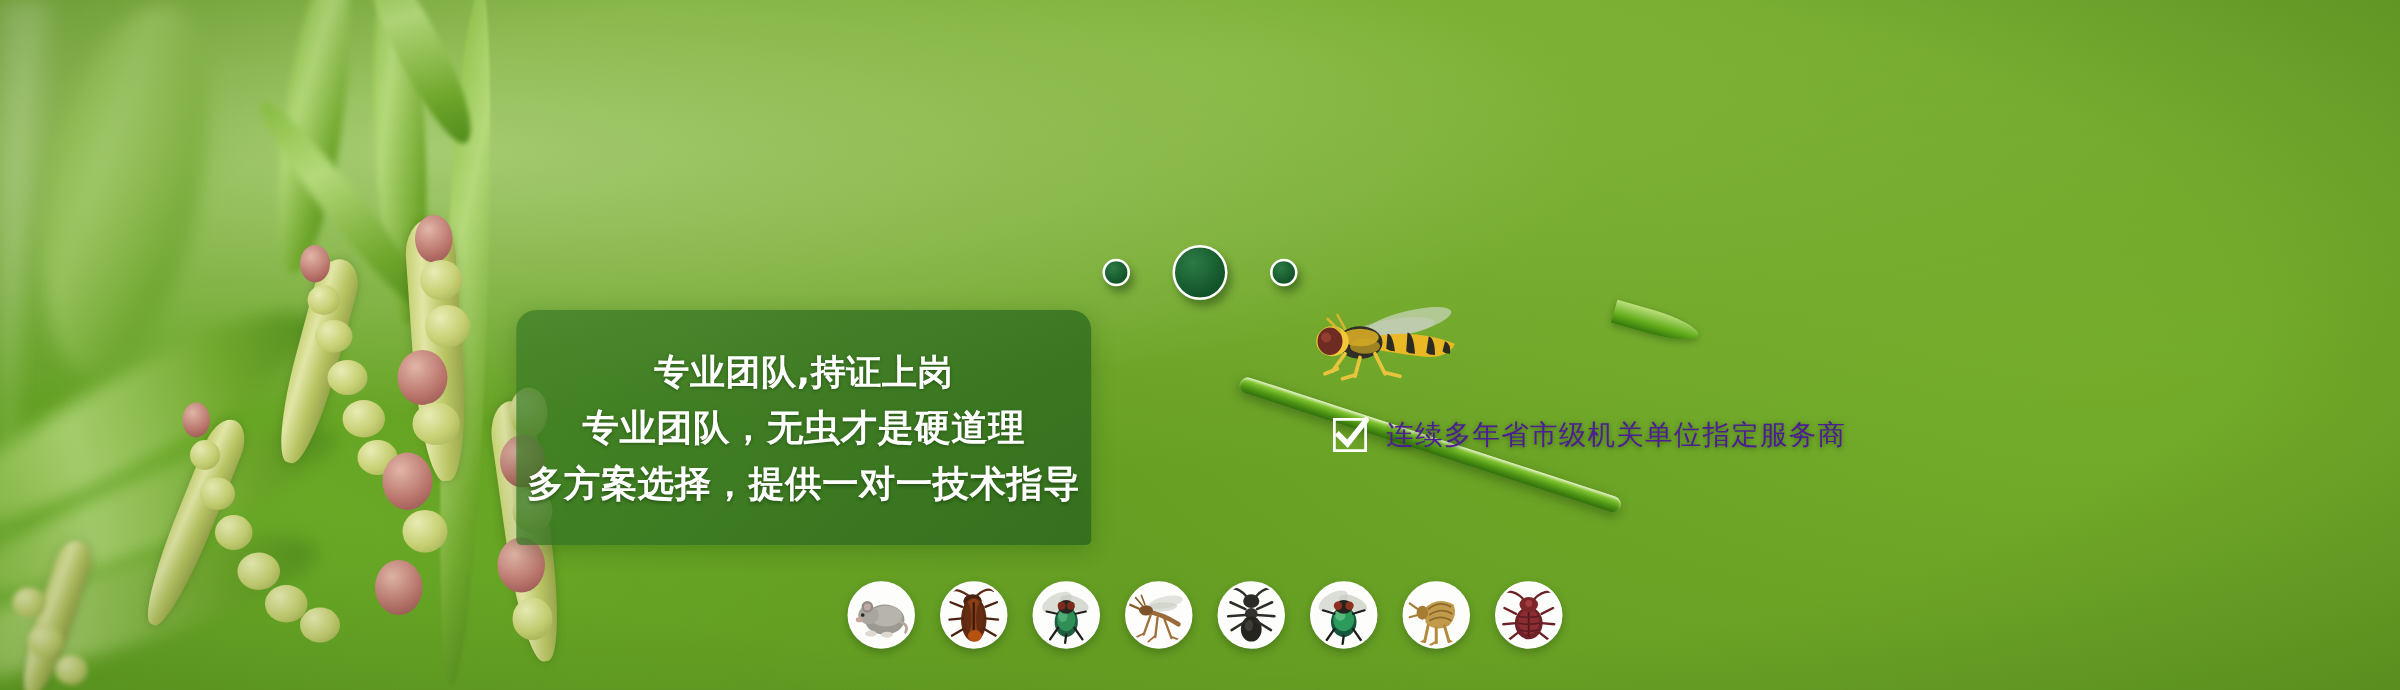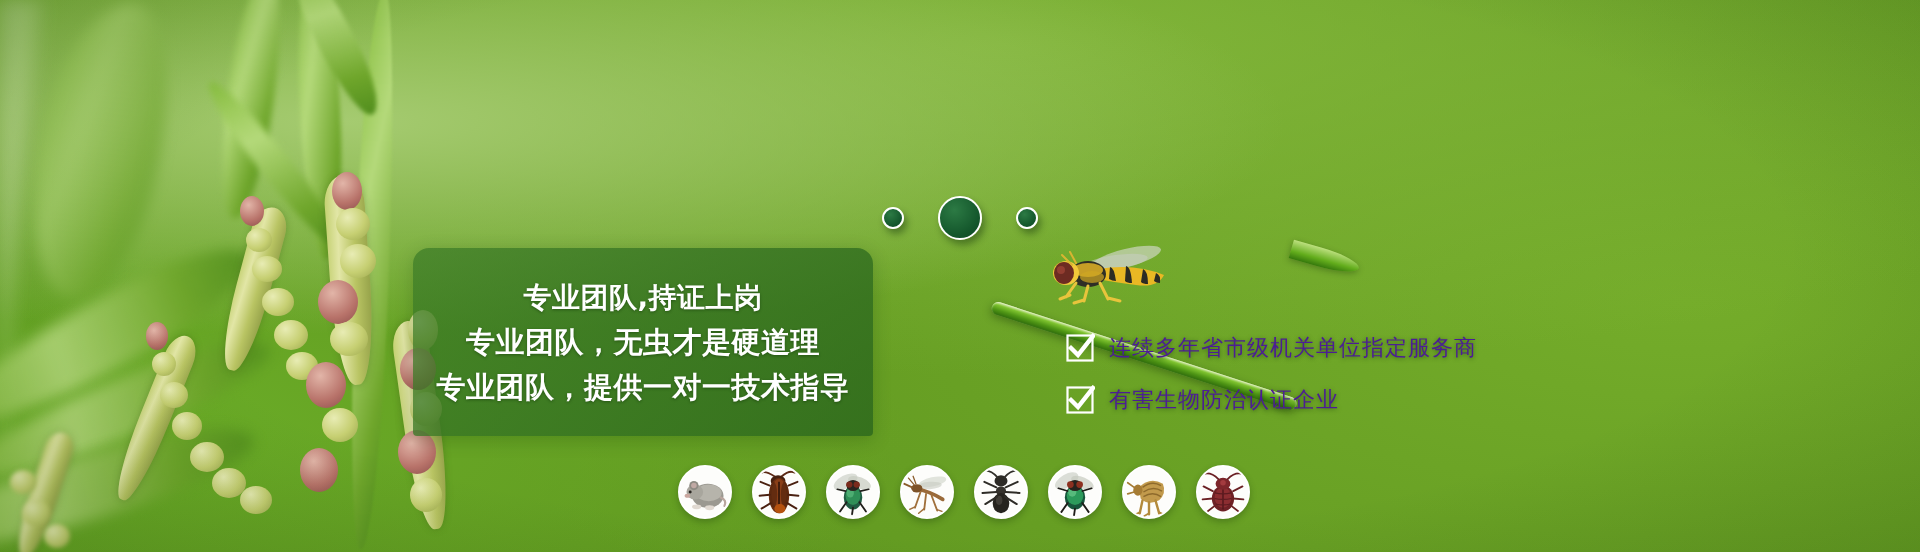--- a/index.html
+++ b/index.html
@@ -269,44 +269,35 @@
 
   <div class="dots">
     <span class="dot sm"></span>
     <span class="dot lg"></span>
     <span class="dot sm"></span>
   </div>
 
   <div class="panel">
     <div class="slogan s1">专业团队,持证上岗</div>
     <div class="slogan s2">专业团队，无虫才是硬道理</div>
-    <div class="slogan s3">专业团队，提供一对一技术指导</div>
+    <div class="slogan s3">多方案选择，提供一对一技术指导</div>
   </div>
 
   <div class="checklist">
 
     <div class="check-row">
       <span class="check-box">
         <svg viewBox="0 0 30 30" width="30" height="30" aria-hidden="true">
           <rect x="2.5" y="2.5" width="25" height="25" fill="none" stroke="#ffffff" stroke-width="2.2"></rect>
           <path d="M6 15 L13 22 L28 3" fill="none" stroke="#ffffff" stroke-width="4.4" stroke-linecap="square"></path>
         </svg>
       </span>
       <span class="check-label">连续多年省市级机关单位指定服务商</span>
     </div>
 
-    <div class="check-row">
-      <span class="check-box">
-        <svg viewBox="0 0 30 30" width="30" height="30" aria-hidden="true">
-          <rect x="2.5" y="2.5" width="25" height="25" fill="none" stroke="#ffffff" stroke-width="2.2"></rect>
-          <path d="M6 15 L13 22 L28 3" fill="none" stroke="#ffffff" stroke-width="4.4" stroke-linecap="square"></path>
-        </svg>
-      </span>
-      <span class="check-label">有害生物防治认证企业</span>
-    </div>
 
   </div>
 
   <div class="pests">
 
     <span class="pest">
       <svg viewBox="0 0 54 54" width="54" height="54" aria-hidden="true">
         <ellipse cx="30" cy="31" rx="17" ry="13" fill="#9b9991"></ellipse>
         <ellipse cx="31" cy="28" rx="14" ry="9" fill="#b6b4ab"></ellipse>
         <ellipse cx="16" cy="27" rx="9" ry="8" fill="#a8a69d"></ellipse>

